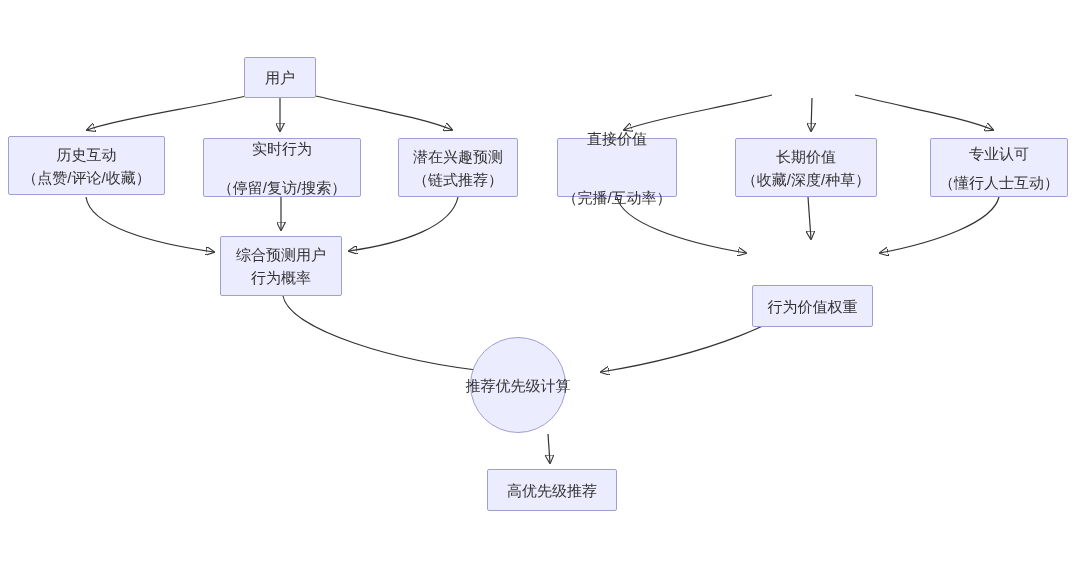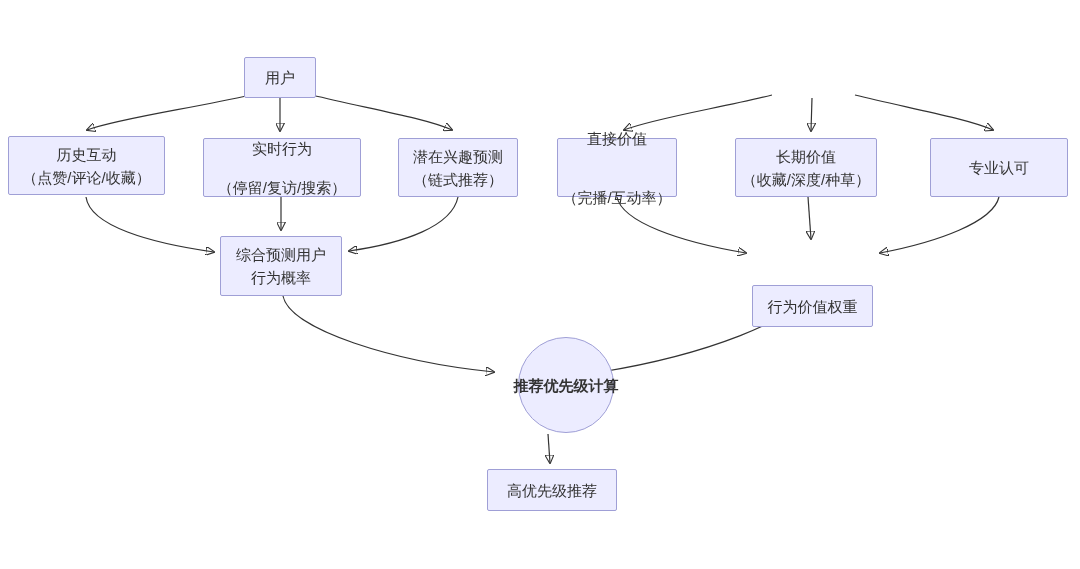--- a/index.html
+++ b/index.html
@@ -83,32 +83,33 @@
     <span>（完播/互动率）</span>
   </div>
 
   <div class="node" style="left:735px;top:138px;width:142px;height:59px;">
     <span>长期价值</span>
     <span>（收藏/深度/种草）</span>
   </div>
 
   <div class="node" style="left:930px;top:138px;width:138px;height:59px;gap:6px;">
     <span>专业认可</span>
+    <span>（懂行人士互动）</span>
   </div>
 
   <div class="node" style="left:220px;top:236px;width:122px;height:60px;">
     <span>综合预测用户</span>
     <span>行为概率</span>
   </div>
 
   <div class="node" style="left:752px;top:245px;width:121px;height:42px;margin-top:40px;">
     <span>行为价值权重</span>
   </div>
 
-  <div class="node circle" style="left:518px;top:337px;width:96px;height:96px;font-weight:bold;">
+  <div class="node circle" style="left:470px;top:337px;width:96px;height:96px;">
     <span>推荐优先级计算</span>
   </div>
 
   <div class="node" style="left:487px;top:469px;width:130px;height:42px;">
     <span>高优先级推荐</span>
   </div>
 
 </div>
 
 </body></html>

